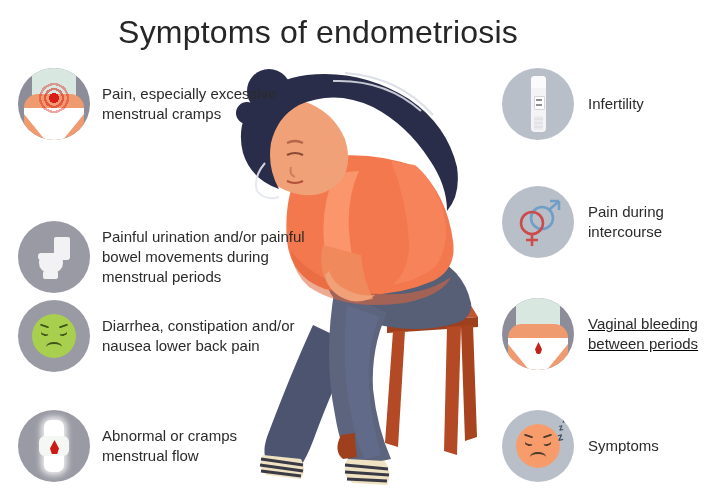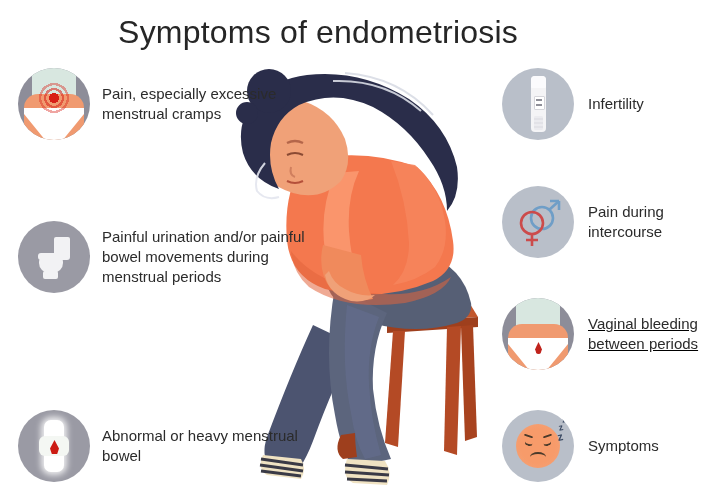--- a/index.html
+++ b/index.html
@@ -259,29 +259,41 @@
       <div class="toilet">
         <div class="tank"></div>
           <div class="lid"></div>
         <div class="bowl"></div>
           <div class="base"></div>
       </div>
     </div>
     <div class="sym-label">Painful urination and/or painful bowel movements during menstrual periods</div>
   </div>
 
+  <div class="sym left" style="top:300px;width:280px;">
+    <div class="badge">
+      <div class="face green">
+        <div class="brow l"></div>
+          <div class="brow r"></div>
+        <div class="eye l"></div>
+          <div class="eye r"></div>
+        <div class="mouth"></div>
+      </div>
+    </div>
+    <div class="sym-label">Diarrhea, constipation and/or nausea lower back pain</div>
+  </div>
 
   <div class="sym left" style="top:410px;width:280px;">
     <div class="badge">
       <div class="pad">
           <div class="wings"></div>
           <div class="drop"></div>
         </div>
     </div>
-    <div class="sym-label">Abnormal or heavy menstrual bowel</div>
+    <div class="sym-label">Abnormal or cramps menstrual flow</div>
   </div>
 
   <div class="sym right" style="top:68px;width:210px;">
     <div class="badge blue">
       <div class="ptest">
         <div class="cap"></div>
         <div class="win">
             <div class="line a"></div>
             <div class="line b"></div>
           </div>

